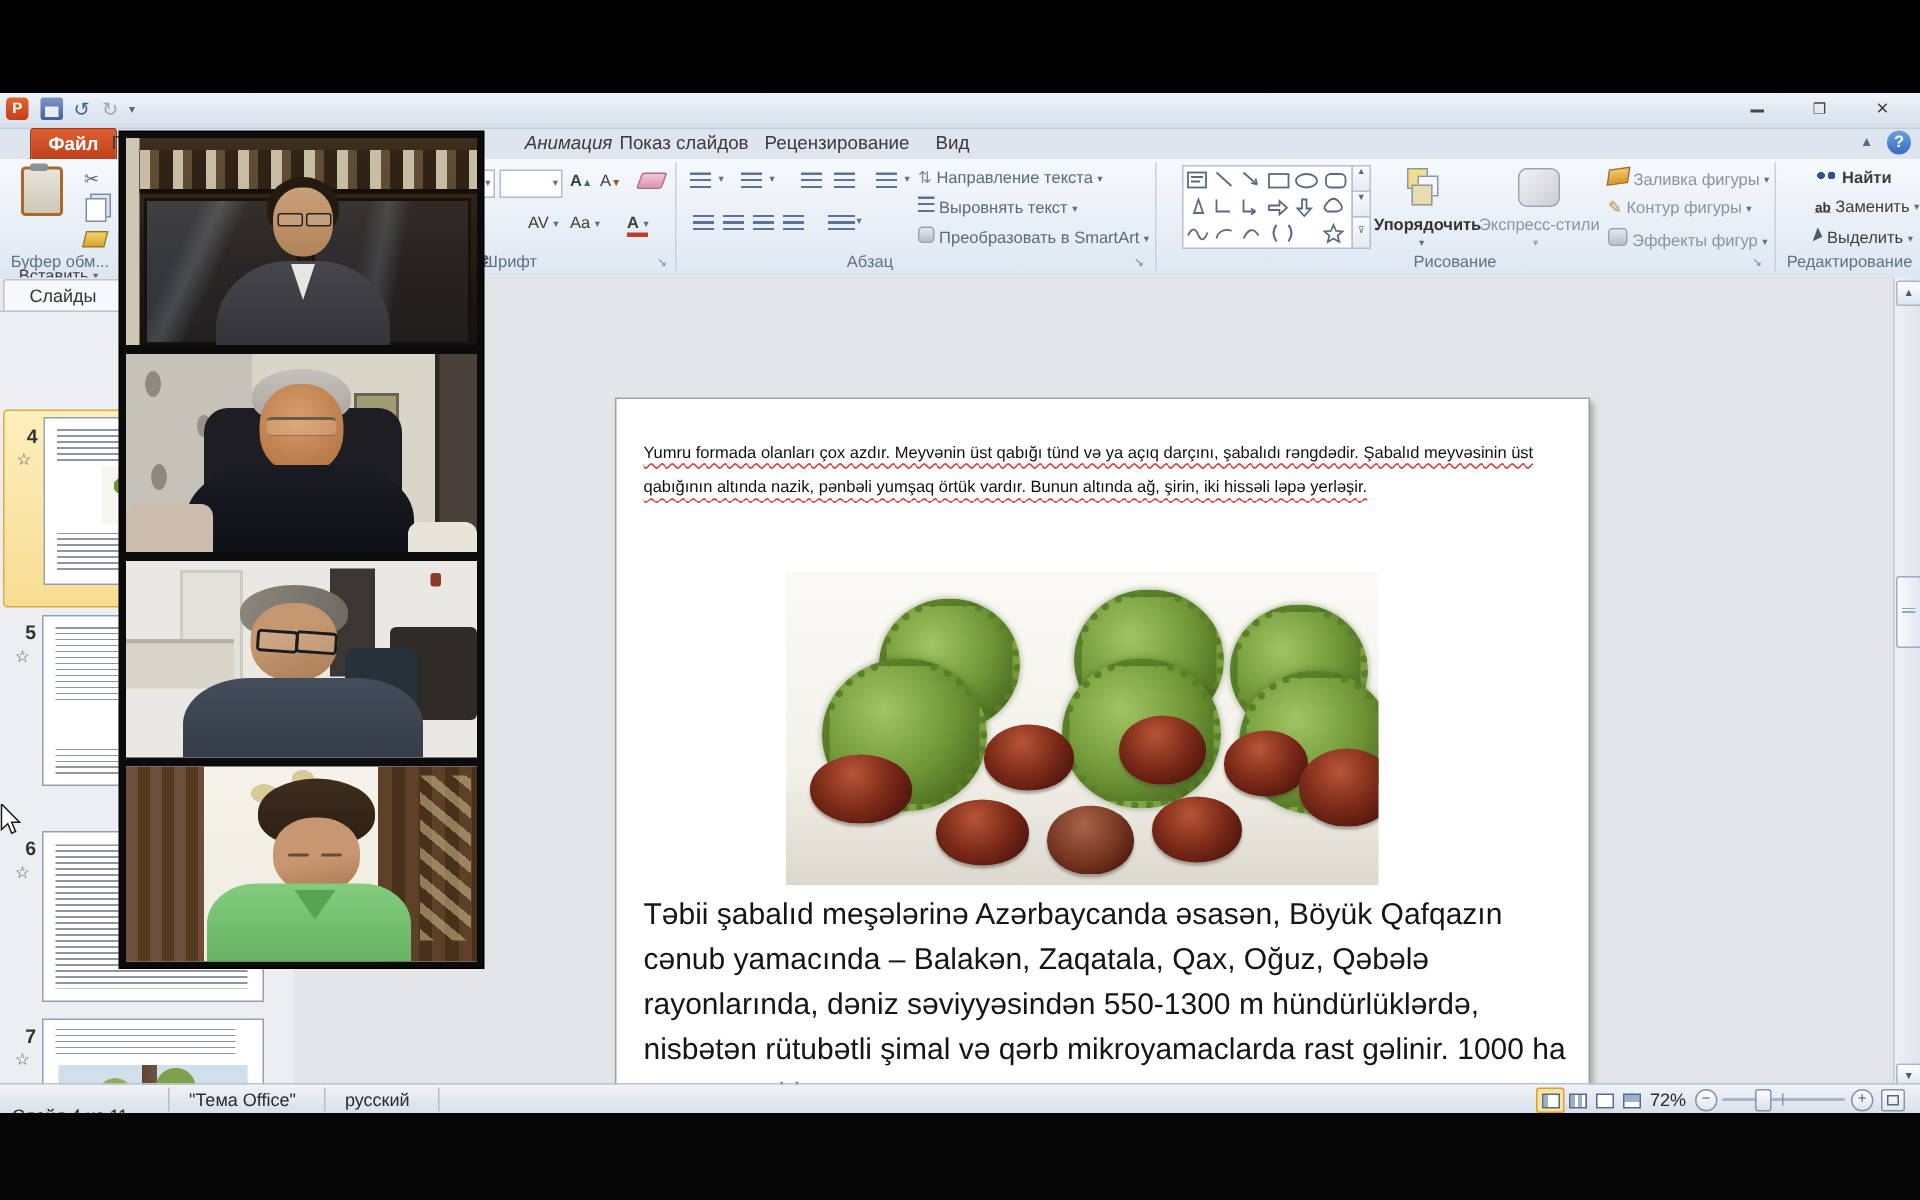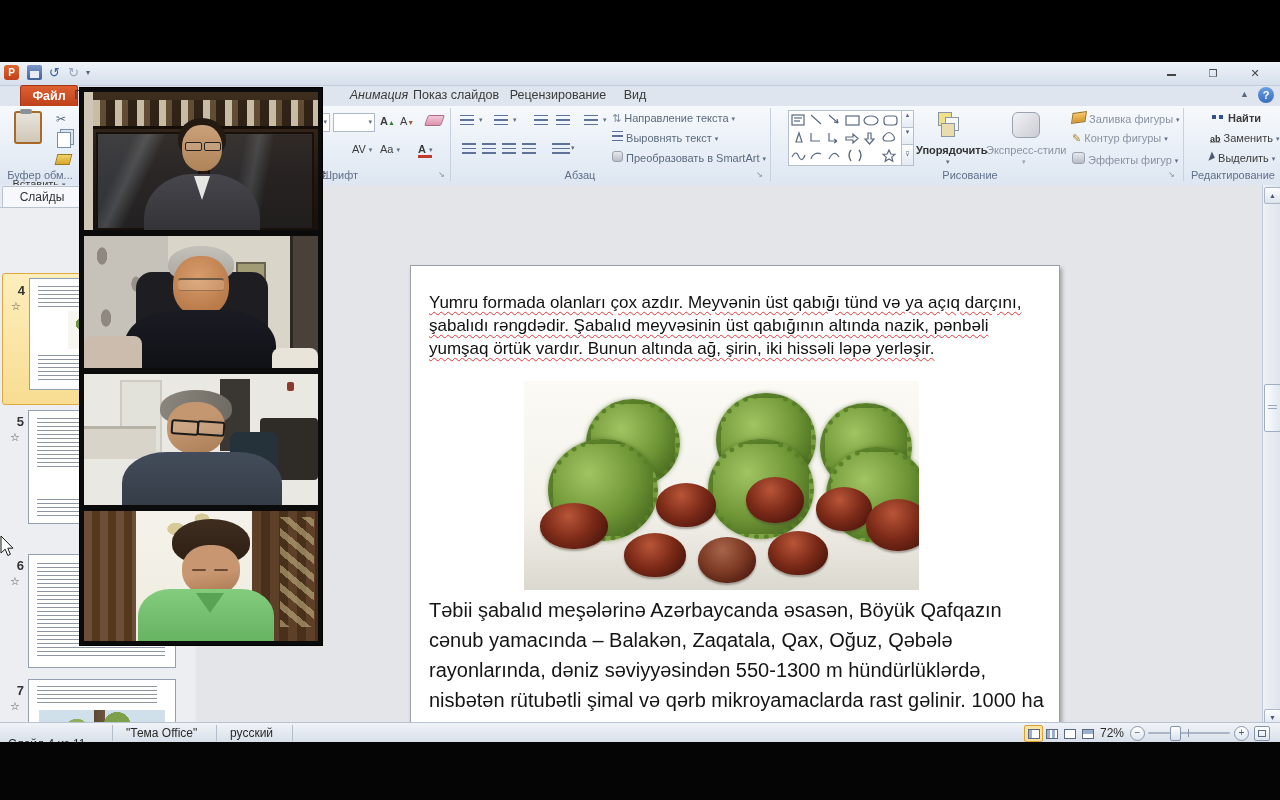--- a/index.html
+++ b/index.html
@@ -64,21 +64,21 @@
   .panel-body{left:0;top:22px;width:195px;height:573px;background:#eceef2;border-top:1px solid #b9c2cf;}
   .thumbcell{left:2px;width:176px;}
   .slide-num{left:6px;width:16px;font-size:13px;font-weight:bold;color:#333;text-align:right;}
   .anim-star{left:8px;width:14px;font-size:11px;color:#555;}
   .thumb{left:26px;width:146px;background:#fff;border:1px solid #93a0b4;}
   .sel-cell{background:linear-gradient(#fdeebc,#f8dd92);border:1px solid #dfa73f;border-radius:3px;}
   .fl{position:absolute;background:repeating-linear-gradient(to bottom,#8d96a4 0 1px,transparent 1px 4px);}
   
   .editor{left:196px;top:123px;width:1066px;height:595px;background:#e3e5e9;}
   .slide{left:214px;top:80px;width:648px;height:486px;background:#fff;border:1px solid #9aa0a8;box-shadow:2px 3px 4px rgba(0,0,0,.3);}
-  .p1{left:18px;top:25px;width:614px;font-size:17px;line-height:23.2px;color:#101010;
+  .p1{left:18px;top:25px;width:614px;font-size:11px;line-height:23.2px;color:#101010;
       text-decoration:underline;text-decoration-style:wavy;text-decoration-color:#e03a3a;text-decoration-thickness:1px;text-underline-offset:3px;}
   .p2{left:18px;top:329px;width:618px;font-size:20px;line-height:30px;color:#151515;}
   .chestimg{left:113px;top:115px;width:395px;height:209px;background:linear-gradient(#fbfaf5 0%,#f3f1ea 62%,#dbd8cf 100%);overflow:hidden;}
   .bur{position:absolute;border-radius:50%;border:5px dotted rgba(88,128,40,.95);
        background:radial-gradient(circle at 36% 32%,#a2c463,#6f9636 52%,#45671e 88%);box-shadow:0 0 4px rgba(60,90,25,.5);}
   .nut{position:absolute;border-radius:50% 50% 48% 48%;
        background:radial-gradient(circle at 42% 28%,#b85538,#7c2a18 48%,#41110a 92%);box-shadow:0 2px 2px rgba(80,70,55,.45);}
   
   .vsb{left:1262px;top:123px;width:18px;height:595px;background:linear-gradient(90deg,#eef1f6,#dfe4ec);border-left:1px solid #c2cbd8;}
   .sbtn{left:1px;width:15px;height:15px;background:linear-gradient(#fdfdfe,#dde4ee);border:1px solid #aab6c8;border-radius:2px;font-size:7px;color:#4a5a72;text-align:center;line-height:15px;}

